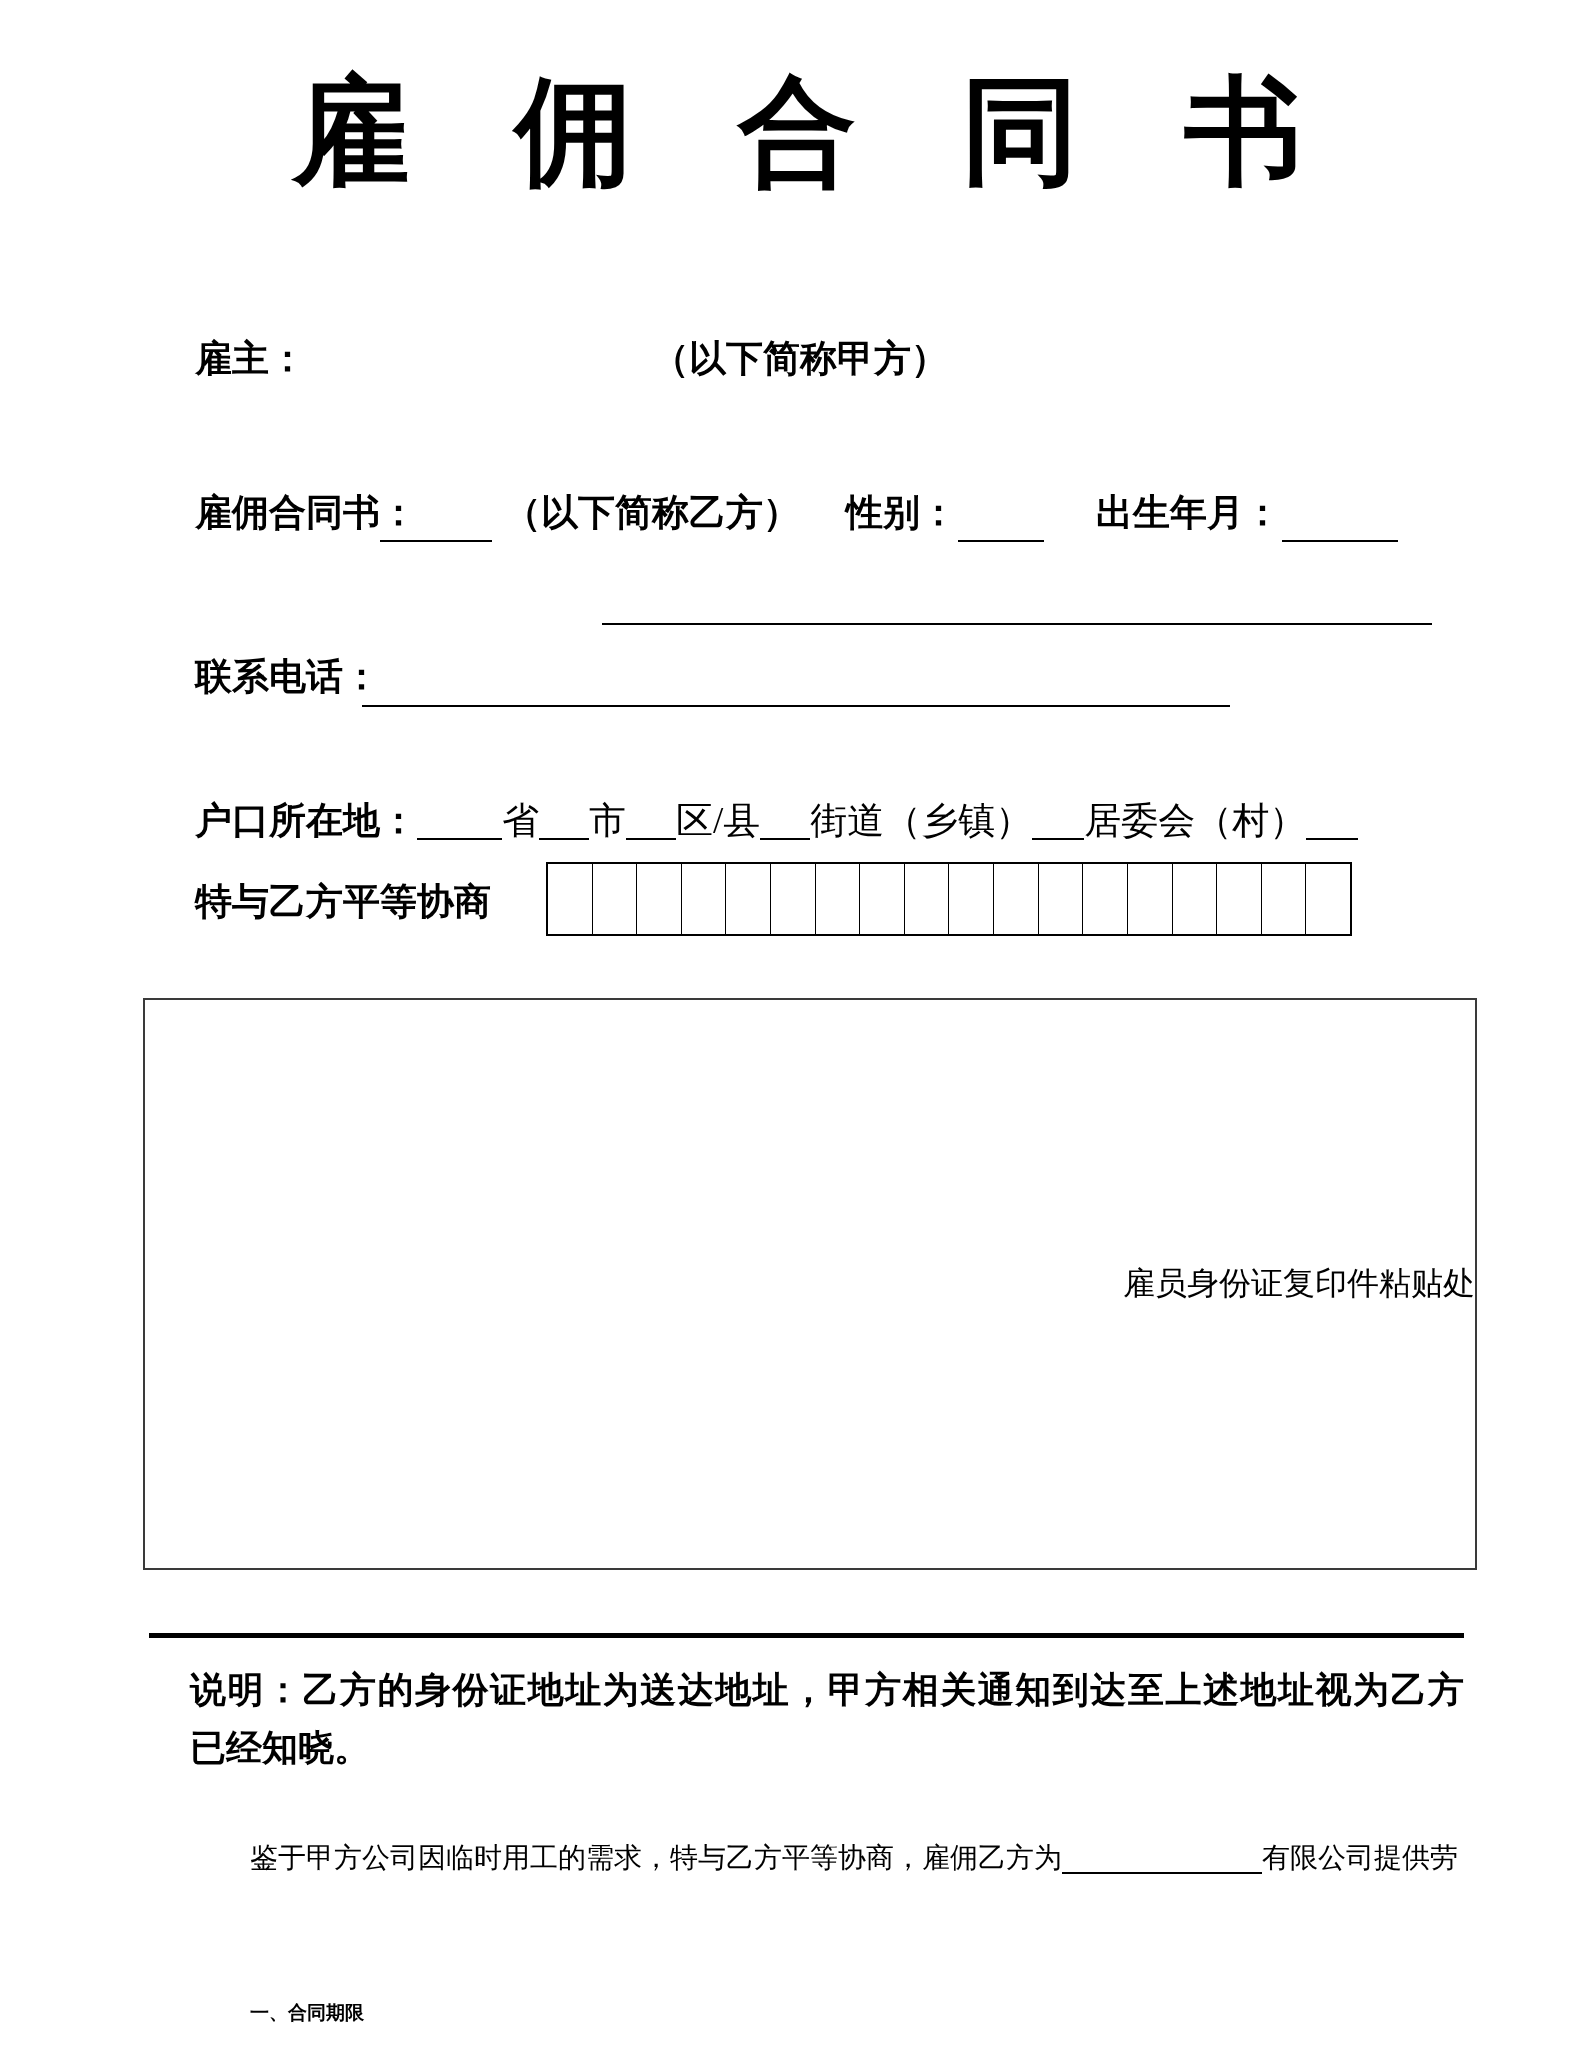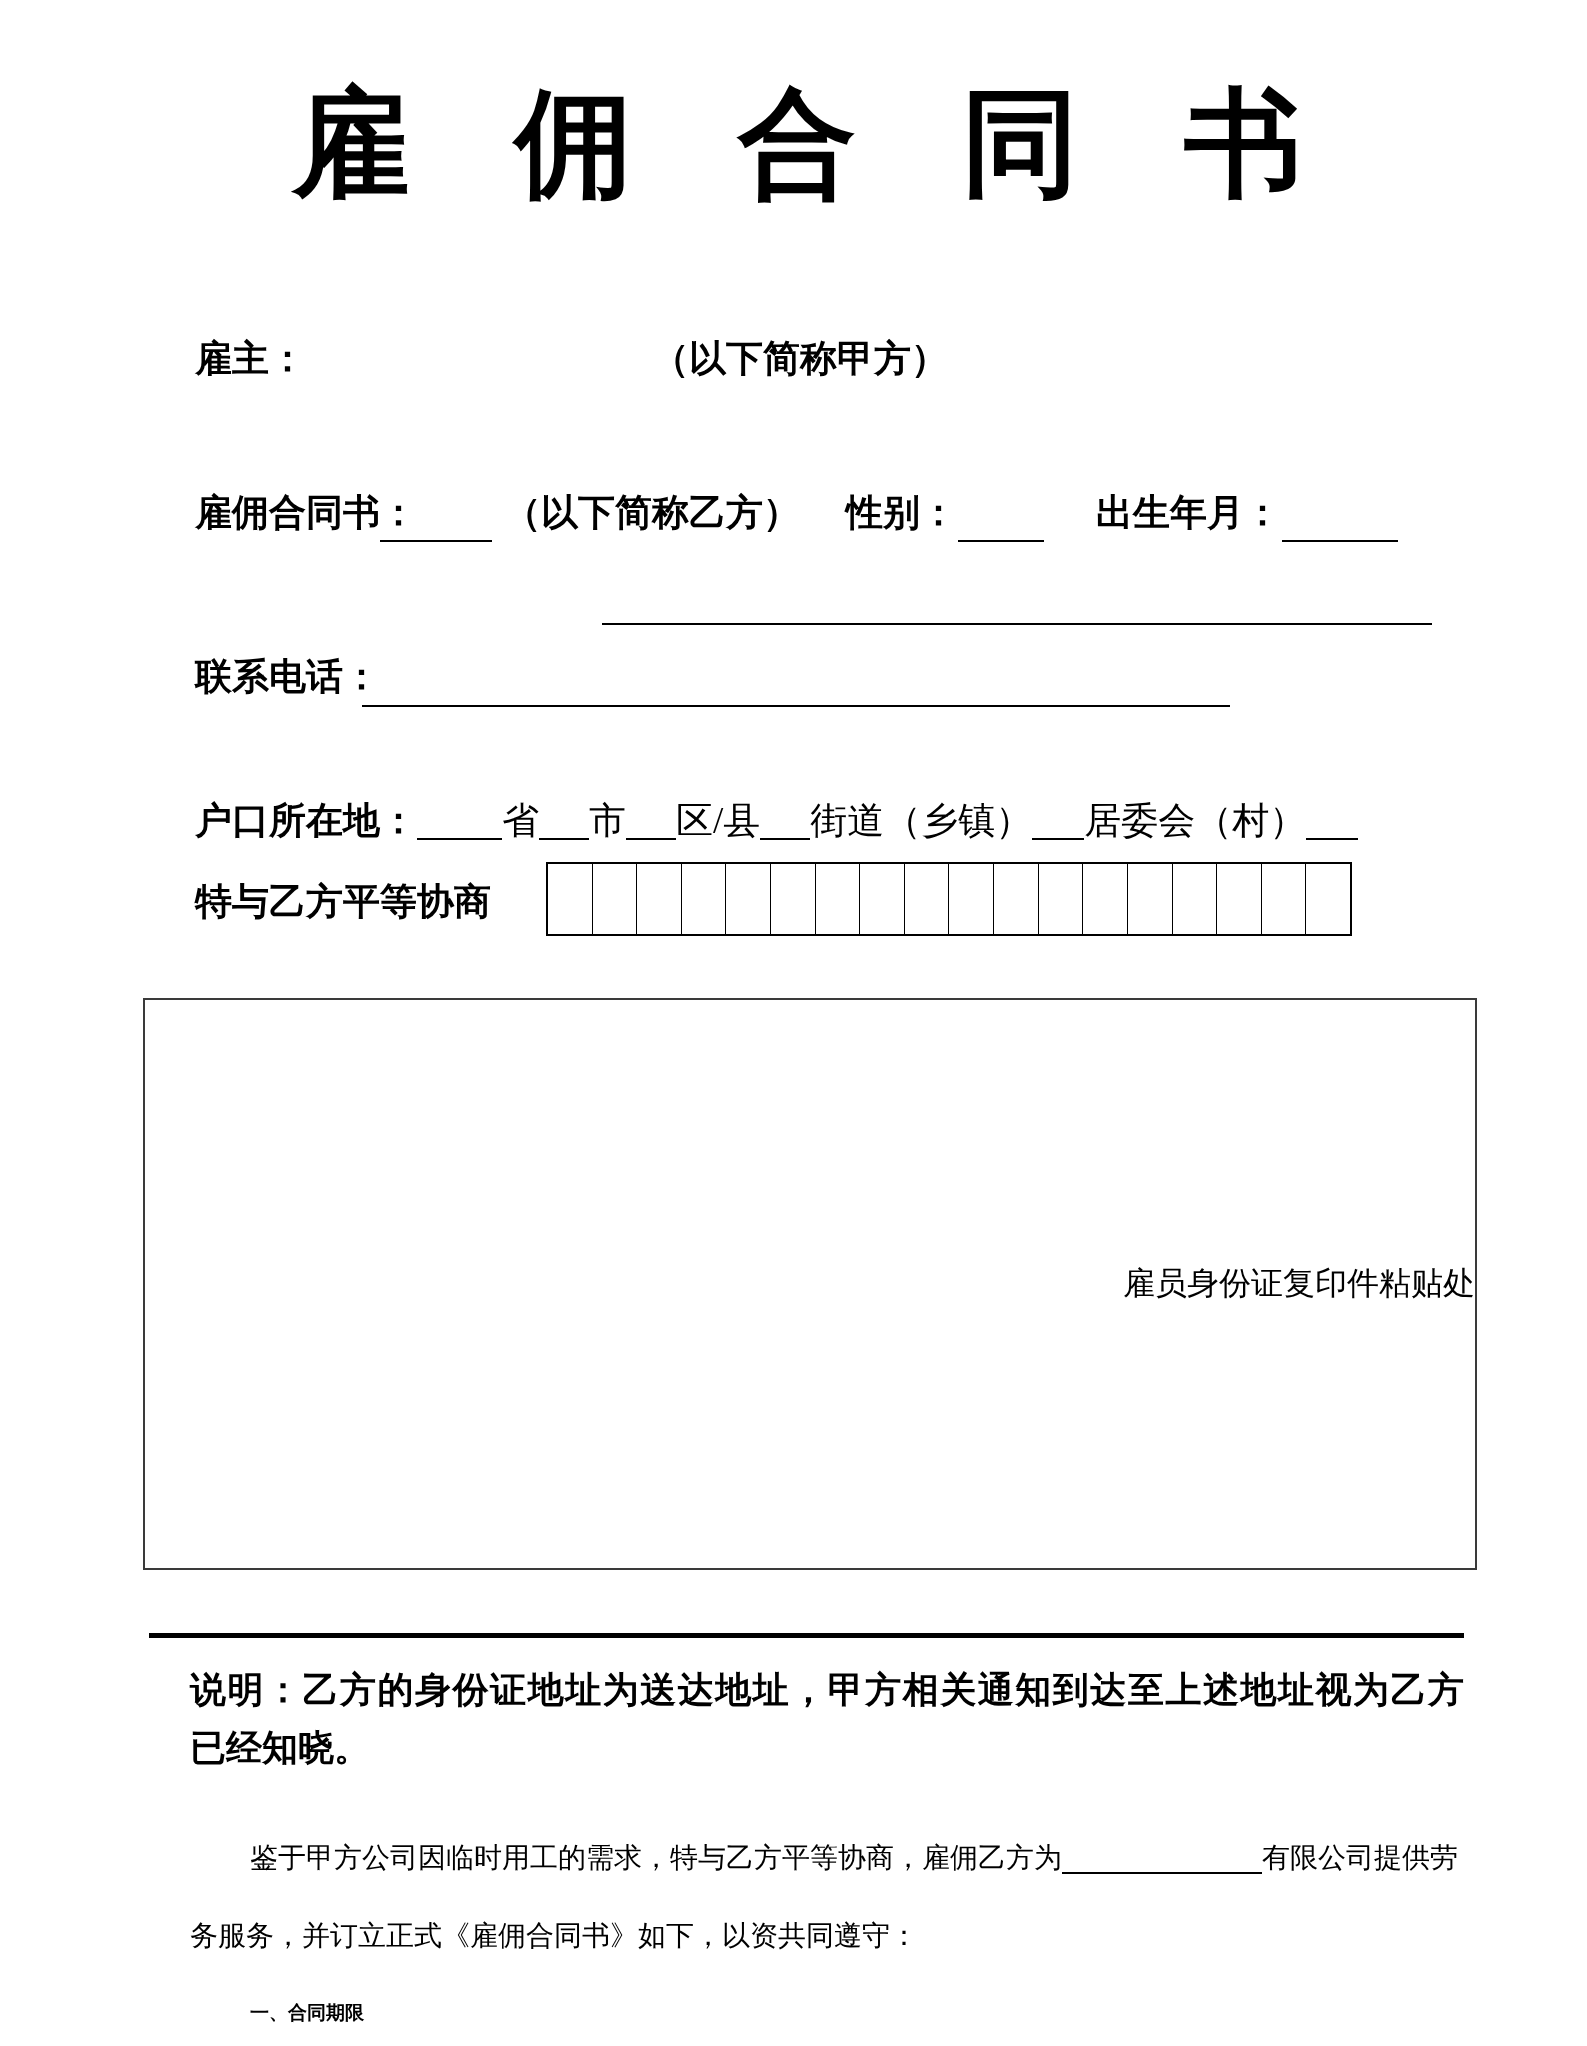--- a/index.html
+++ b/index.html
@@ -10,21 +10,21 @@
     height: 2046px;
     background: #fff;
     overflow: hidden;
   }
   .abs { position: absolute; white-space: nowrap; }
 
   
   .doc-title {
     top: 62px; left: 292px;
     font-size: 118px; font-weight: 700;
-    letter-spacing: 105px; line-height: 1.2; margin-top: 12px;
+    letter-spacing: 105px; line-height: 1.2;
   }
 
   
   .field { font-size: 37px; font-weight: 700; line-height: 1; }
 
   .row-employer      { top: 340px; }
   .row-employee      { top: 494px; }
   .row-address       { top: 576px; }
   .row-phone         { top: 658px; }
   .row-hukou         { top: 801px; }
@@ -154,17 +154,16 @@
   </div>
 
   <div class="divider"></div>
 
   <div class="abs note-line note-l1">说明：乙方的身份证地址为送达地址，甲方相关通知到达至上述地址视为乙方</div>
   <div class="abs note-line note-l2">已经知晓。</div>
 
   <div class="abs body-text pre-l1">
     <span>鉴于甲方公司因临时用工的需求，特与乙方平等协商，雇佣乙方为</span><span class="blank bl-company"></span><span>有限公司提供劳</span>
   </div>
-  <div class="abs body-text pre-l2">务服务，并订立正式《雇佣合同书》如下，以资共同遵守：</div>
 
   <div class="abs sec-head">一、合同期限</div>
 
 </div>
 
 </body></html>

